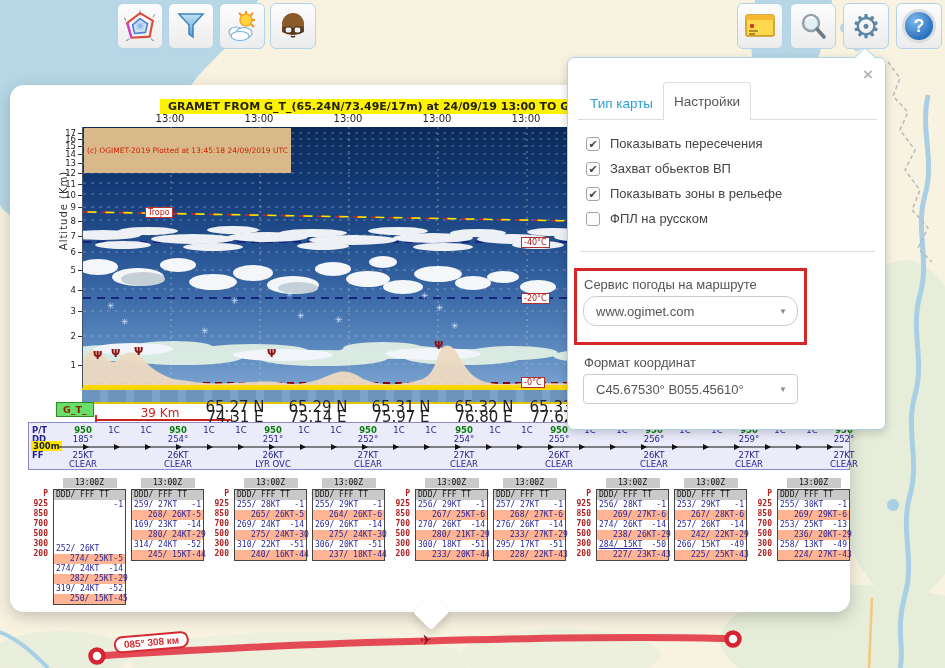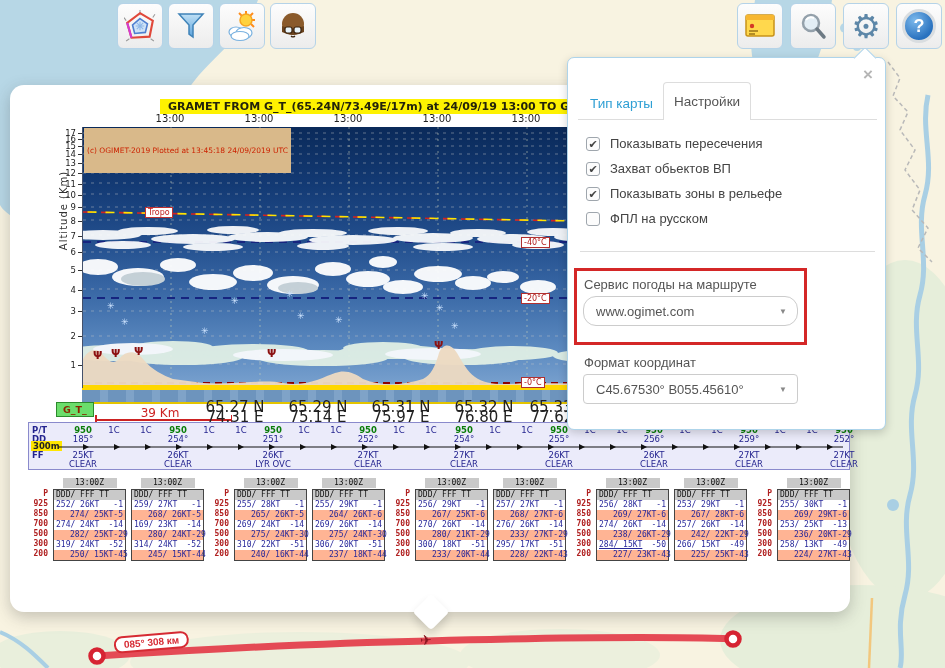--- a/index.html
+++ b/index.html
@@ -461,21 +461,21 @@
           <div>700</div>
           <div>500</div>
           <div>300</div>
           <div>200</div>
         </div>
         <div class="wtbl">
           <div class="t13">13:00Z</div>
           <div class="box">
             <div class="hdr">DDD/ FFF TT</div>
             <div class="row">
-              <div style="display: inline;">252/ 26KT</div>
+              <div style="display: inline; margin-top: 44px;">252/ 26KT</div>
               <div style="display: inline;">-1</div>
             </div>
             <div class="row alt">
               <div style="display: inline;">274/ 25KT</div>
               <div style="display: inline;">-5</div>
             </div>
             <div class="row">
               <div style="display: inline;">274/ 24KT</div>
               <div style="display: inline;">-14</div>
             </div>

